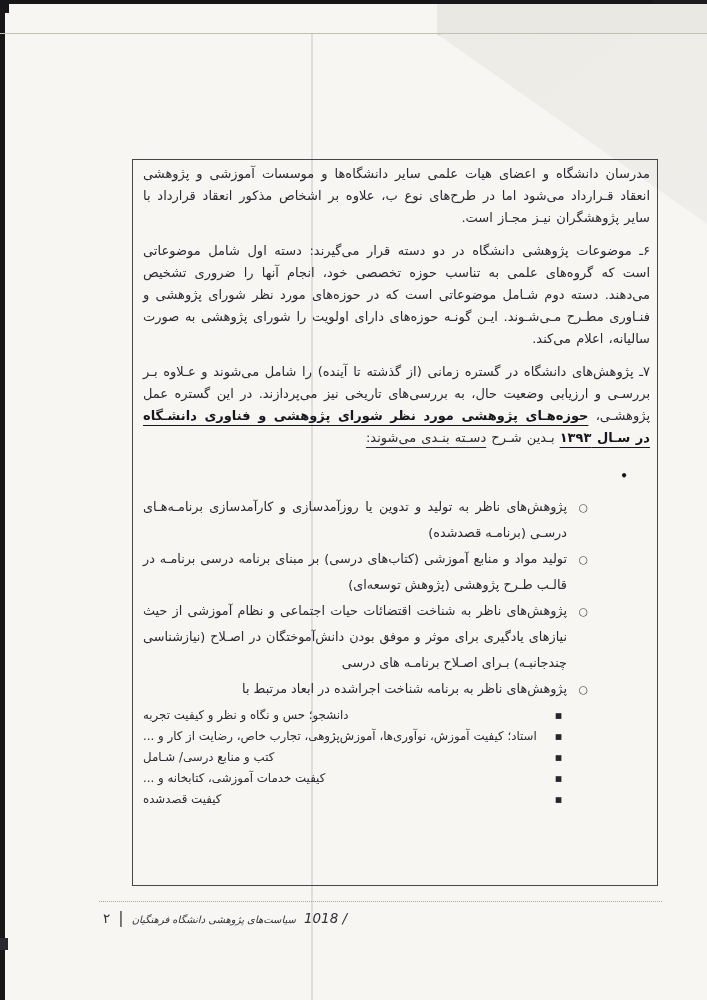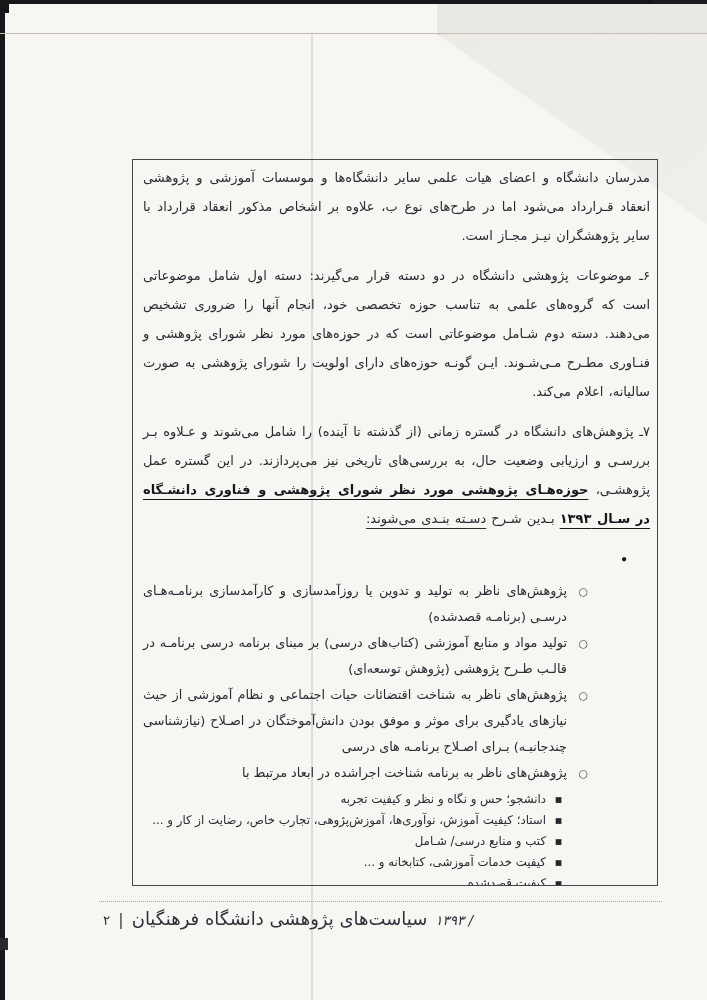--- a/index.html
+++ b/index.html
@@ -23,52 +23,52 @@
     background:linear-gradient(to bottom right,#b9b3a9 0px,#edebe6 3px,#f0eeea 100%);
   }
   .fold-line{position:absolute;left:311px;top:33px;width:2px;height:967px;background:rgba(125,125,140,0.20);}
 
   
   .content-box{
     position:absolute;left:132px;top:159px;width:526px;height:727px;
     border:1.4px solid #46464d;box-sizing:border-box;
     padding:3px 7px 0 10px;direction:rtl;overflow:hidden;
   }
-  .para{margin:0;text-align:justify;font-size:13px;line-height:29px;word-spacing:1px;}
+  .para{margin:0;text-align:justify;font-size:13px;line-height:22px;word-spacing:1px;}
   .para + .para{margin-top:11px;}
   .seg{display:inline;}
   .seg-bold{font-weight:bold;color:#17171f;}
   .u{text-decoration:underline;text-underline-offset:5px;text-decoration-thickness:1px;}
 
   .heading-row{
     margin-top:16px;margin-right:22px;display:flex;gap:8px;align-items:baseline;
     font-weight:bold;font-size:14.2px;color:#17171f;line-height:22px;
   }
   .heading-bullet{font-size:12px;flex:0 0 auto;}
   .heading-text{text-decoration:underline;text-underline-offset:6px;text-decoration-thickness:1.2px;}
 
   .circle-list{margin-top:7px;margin-right:62px;}
   .circle-item{display:flex;gap:9px;font-size:12.8px;line-height:26px;}
   .circle-marker{flex:0 0 12px;font-size:10.5px;line-height:26px;color:#3a3a42;}
   .circle-text{flex:1;text-align:justify;}
 
   .square-list{margin-top:3px;margin-right:88px;}
   .square-item{display:flex;gap:8px;font-size:11.8px;line-height:21px;}
   .square-marker{flex:0 0 8px;font-size:7.5px;line-height:21px;color:#26262c;}
-  .square-text{flex:1;text-align:right;}
+  .square-text{flex:1;text-align:left;}
 
   
   .footer-rule{position:absolute;left:99px;top:901px;width:563px;border-top:1.2px dotted #a9a39a;}
   .footer-row{
     position:absolute;left:103px;top:908px;display:flex;align-items:baseline;gap:8px;
     color:#30303c;
   }
   .footer-num{font-size:13.5px;}
   .footer-sep{font-size:16px;color:#3a3a45;}
-  .footer-title{font-size:18px;letter-spacing:0.4px;direction:rtl;}
+  .footer-title{font-style:italic;font-size:10px;letter-spacing:0.4px;direction:rtl;}
   .footer-year{font-style:italic;font-size:13.5px;direction:rtl;}
 </style>
 </head>
 <body>
 
 <div class="page">
 
   <div class="edge-top"></div>
   <div class="edge-top-left"></div>
   <div class="edge-top-right"></div>
@@ -134,16 +134,16 @@
 
     </div>
 
   </div>
 
   <div class="footer-rule"></div>
   <div class="footer-row">
     <span class="footer-num">۲</span>
     <span class="footer-sep">|</span>
     <span class="footer-title">سیاست‌های پژوهشی دانشگاه فرهنگیان</span>
-    <span class="footer-year">/ ۱۳۹۳</span>
+    <span class="footer-year">/ 1018</span>
   </div>
 
 </div>
 
 </body></html>

